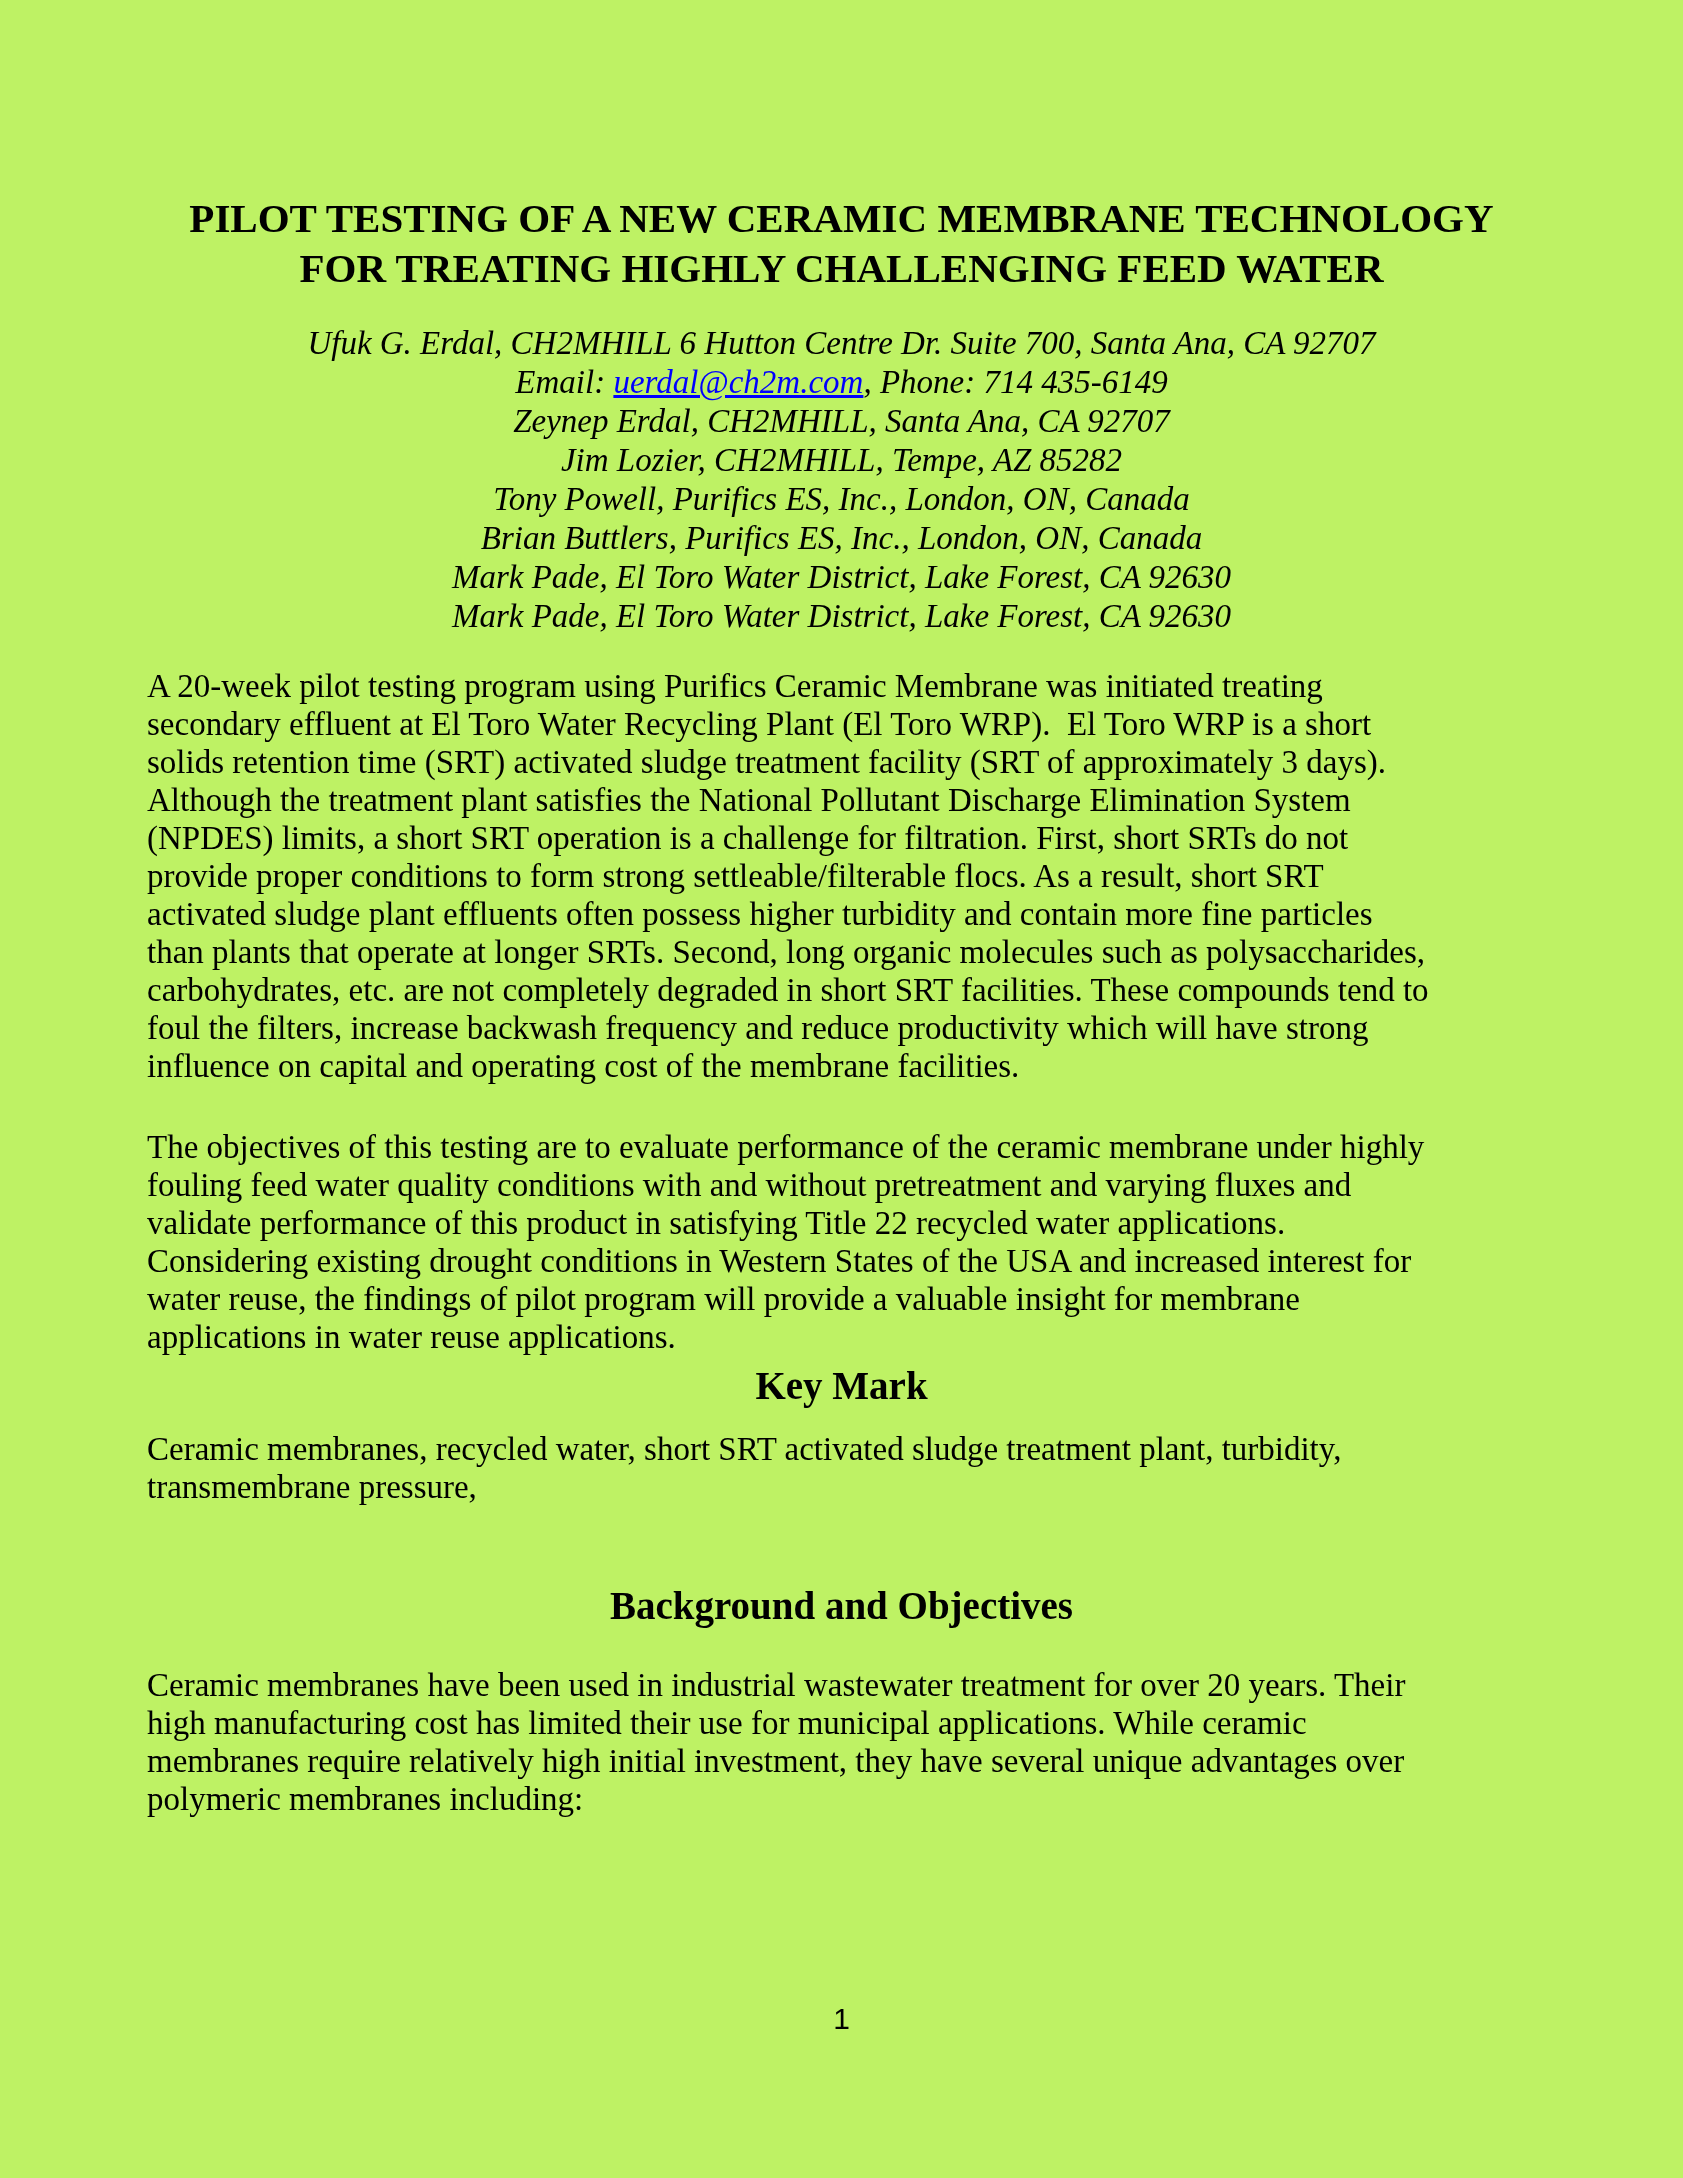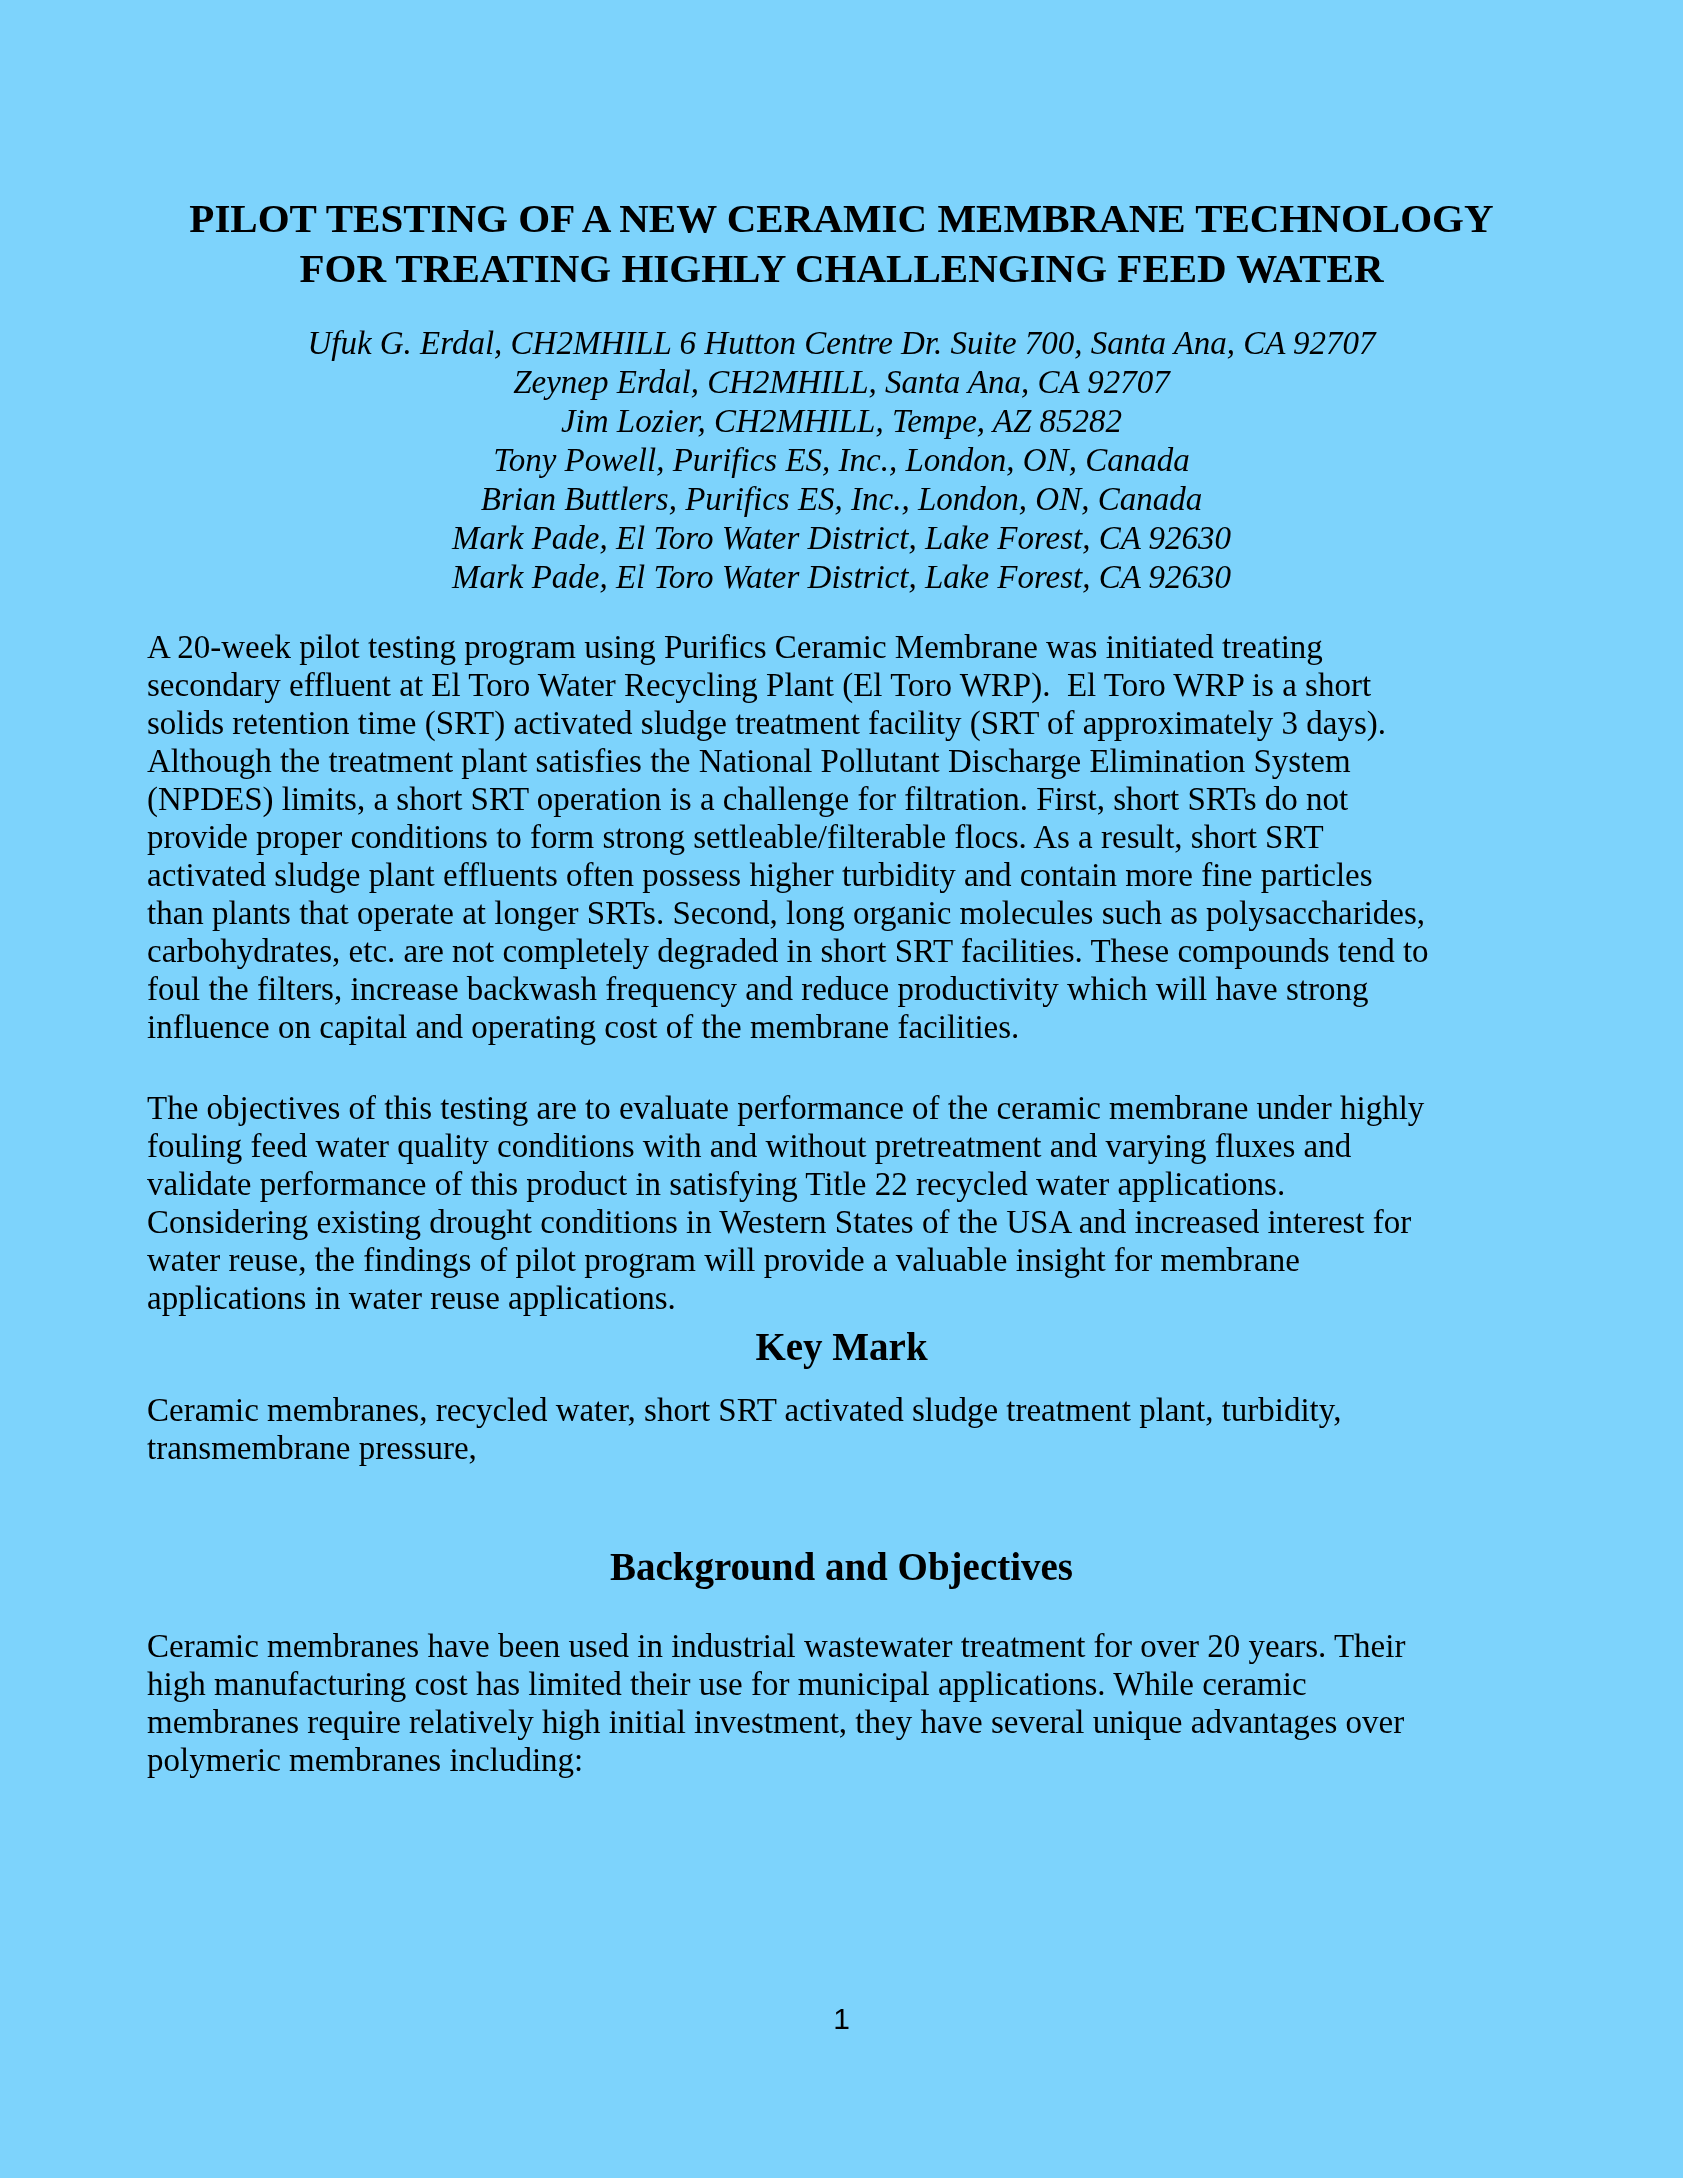--- a/index.html
+++ b/index.html
@@ -6,21 +6,21 @@
   body {
     width: 1683px; height: 2178px;
     background: #ffffff;
     font-family: "Liberation Serif", serif;
     color: #000000;
   }
   .page {
     position: relative;
     width: 1683px; height: 2178px;
     overflow: hidden;
-    background: #7dd3fc;
+    background: #bef264;
   }
   .content {
     padding: 0 147px;
   }
   .title {
     margin-top: 193px;
     font-size: 41px;
     line-height: 50px;
     font-weight: bold;
     text-align: center;
@@ -70,20 +70,21 @@
 <body>
 
 <div class="page">
   <div class="content">
 
     <div class="title">PILOT TESTING OF A NEW CERAMIC MEMBRANE TECHNOLOGY
 FOR TREATING HIGHLY CHALLENGING FEED WATER</div>
 
     <div class="authors">
       <div class="author-line">Ufuk G. Erdal, CH2MHILL 6 Hutton Centre Dr. Suite 700, Santa Ana, CA 92707</div>
+      <div class="author-line"><span>Email: </span><a class="email" href="#">uerdal@ch2m.com</a><span>, Phone: 714 435-6149</span></div>
       <div class="authors-rest">Zeynep Erdal, CH2MHILL, Santa Ana, CA 92707
 Jim Lozier, CH2MHILL, Tempe, AZ 85282
 Tony Powell, Purifics ES, Inc., London, ON, Canada
 Brian Buttlers, Purifics ES, Inc., London, ON, Canada
 Mark Pade, El Toro Water District, Lake Forest, CA 92630
 Mark Pade, El Toro Water District, Lake Forest, CA 92630</div>
     </div>
 
 
     <div class="para p-abstract1">A 20-week pilot testing program using Purifics Ceramic Membrane was initiated treating

